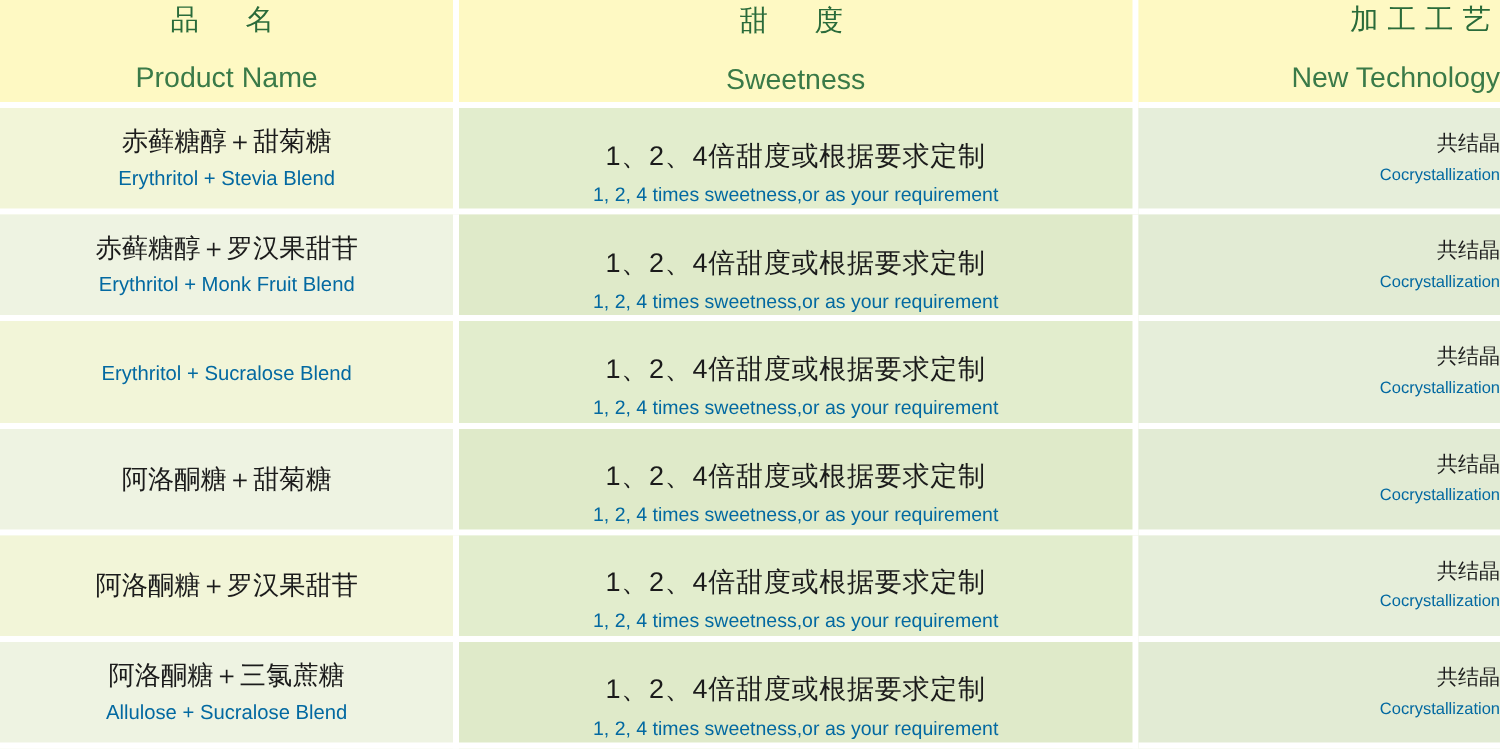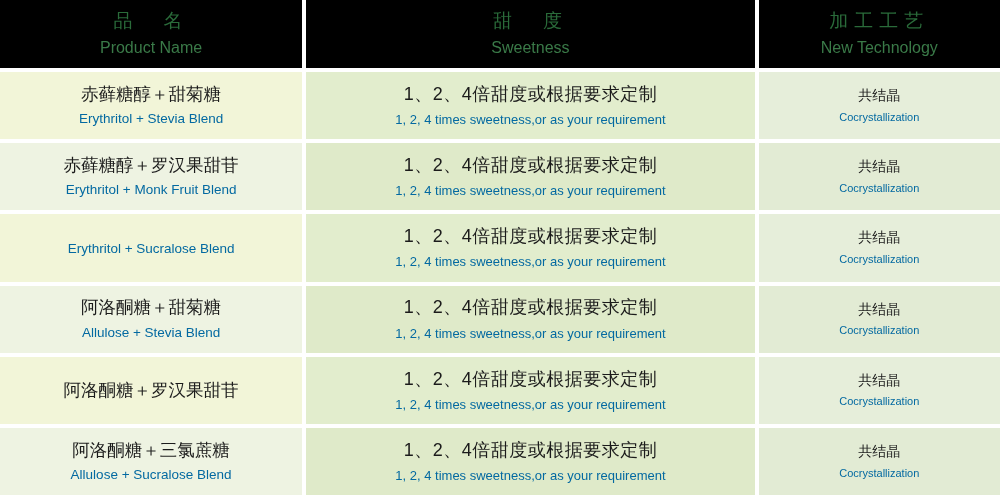--- a/index.html
+++ b/index.html
@@ -39,38 +39,38 @@
     align-items: center;
     justify-content: center;
     border-right: 4px solid #ffffff;
     border-bottom: 4px solid #ffffff;
     overflow: hidden;
   }
   .cell:last-child {
     border-right: none;
   }
   .col-name  { width: 312px; }
-  .col-sweet { width: 461px; }
-  .col-tech  { width: 246px; }
+  .col-sweet { width: 461px; justify-content: flex-end; }
+  .col-tech  { width: 246px; align-items: flex-end; }
 
   .header-row .cell {
-    background: #000000;
+    background: #fef9c3;
   }
   .header-cn {
     font-size: 19px;
     color: #2a6b3a;
     letter-spacing: 6px;
     font-weight: normal;
     line-height: 1.35;
   }
   .header-en {
-    font-size: 16px;
+    font-size: 19px;
     color: #3a7a48;
     line-height: 1.5;
-    margin-top: 2px;
+    margin-top: 12px;
   }
 
   
   .body-row.odd  .col-name  { background: #f2f5d8; }
   .body-row.even .col-name  { background: #eef3e2; justify-content: center; }
   .body-row.odd  .col-sweet { background: #e2edcd; }
   .body-row.even .col-sweet { background: #dfeac9; }
   .body-row.odd  .col-tech  { background: #e6eeda; }
   .body-row.even .col-tech  { background: #e2ebd4; }
 
@@ -161,21 +161,20 @@
     </div>
     <div class="cell col-tech">
       <div class="cn-text">共结晶</div>
       <div class="en-text">Cocrystallization</div>
     </div>
   </div>
 
   <div class="row body-row even">
     <div class="cell col-name">
       <div class="cn-text">阿洛酮糖＋甜菊糖</div>
-      <div class="en-text">Allulose + Stevia Blend</div>
     </div>
     <div class="cell col-sweet">
       <div class="cn-text">1、2、4倍甜度或根据要求定制</div>
       <div class="en-text">1, 2, 4 times sweetness,or as your requirement</div>
     </div>
     <div class="cell col-tech">
       <div class="cn-text">共结晶</div>
       <div class="en-text">Cocrystallization</div>
     </div>
   </div>

